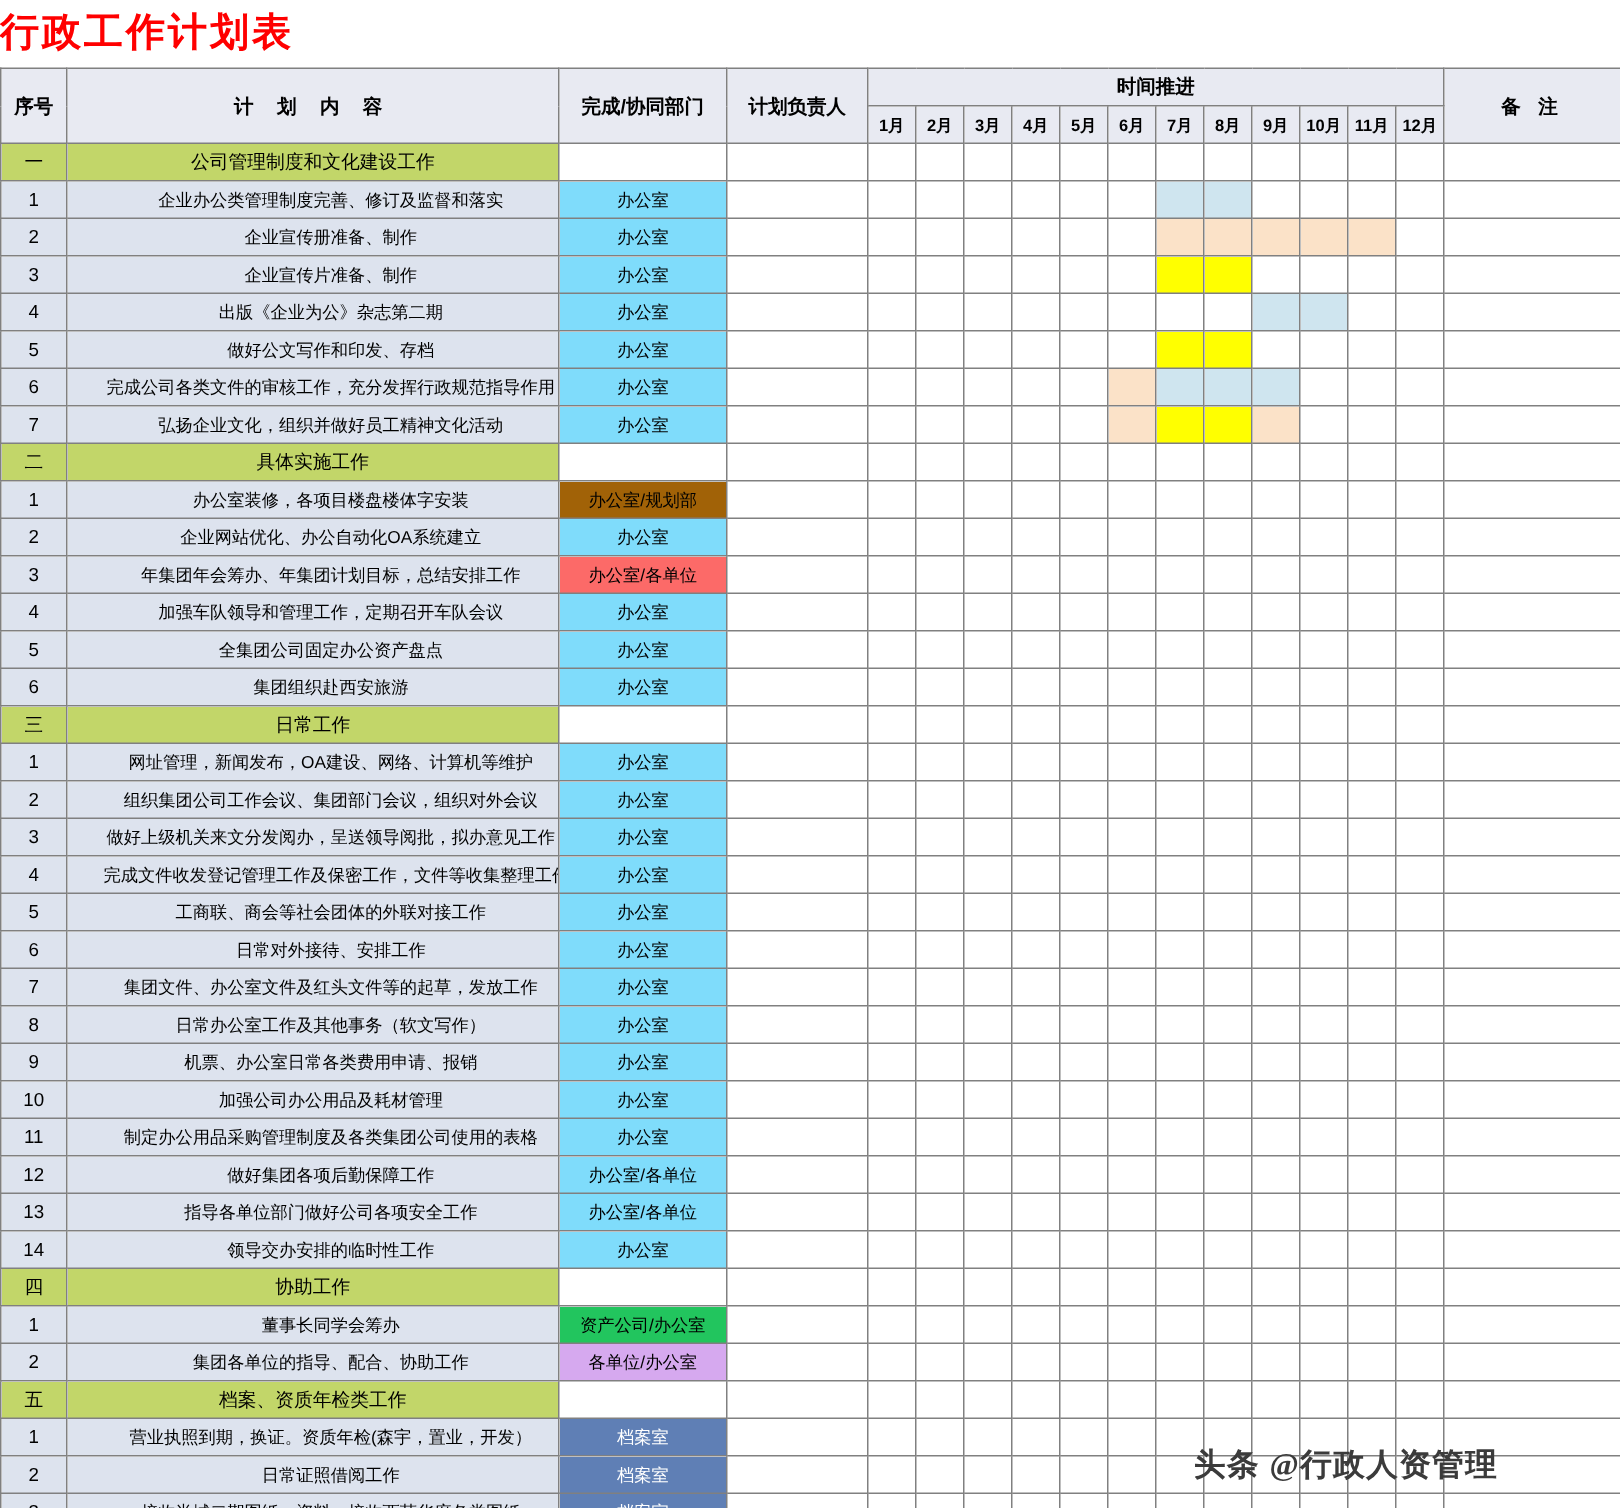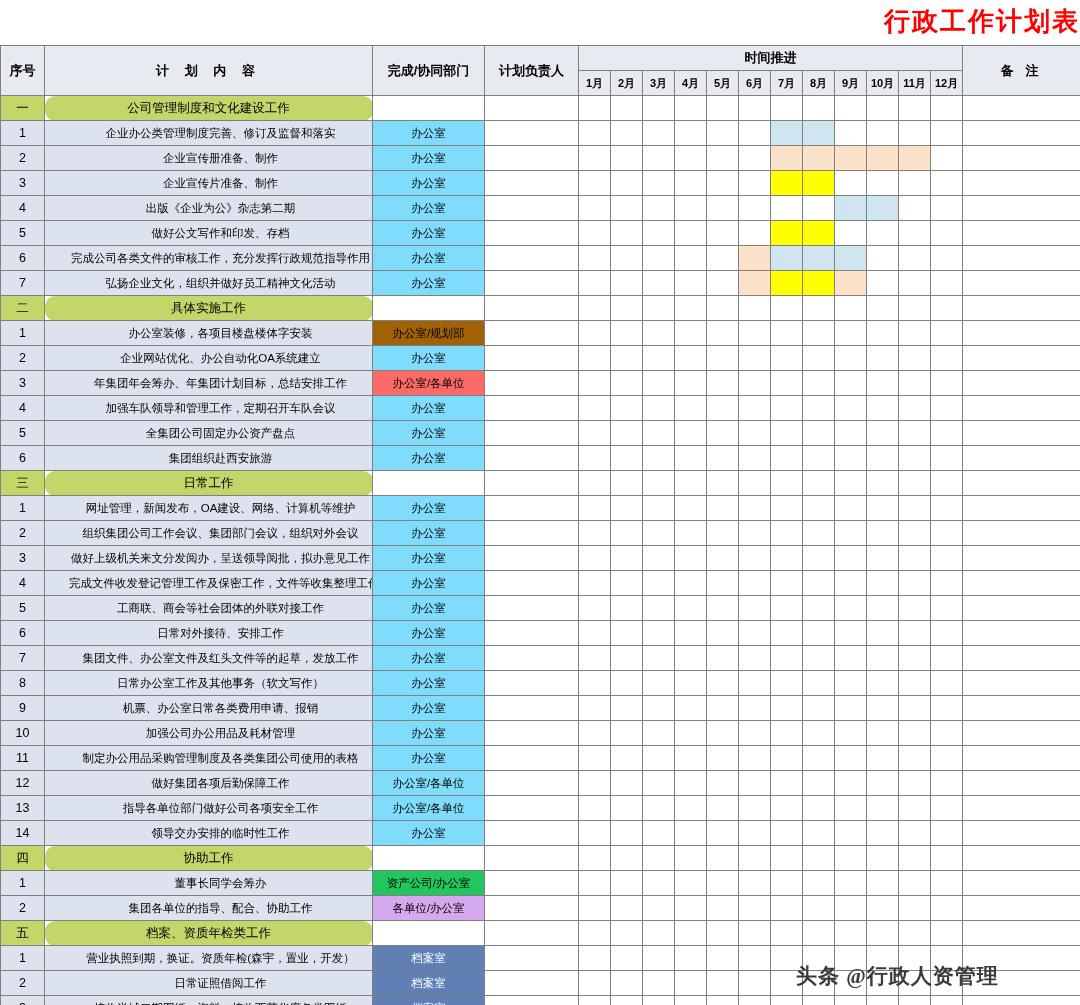--- a/index.html
+++ b/index.html
@@ -3,21 +3,21 @@
 <meta charset="utf-8">
 <style>
   html,body{margin:0;padding:0;background:#ffffff;}
   body{
     width:1080px;
     font-family:"Liberation Sans","DejaVu Sans",sans-serif;
     color:#000;
     -webkit-font-smoothing:antialiased;
   }
   #title{
-    text-align:right;
+    text-align:left;
     font-family:"Liberation Serif","DejaVu Serif",serif;
     font-weight:bold;
     font-size:26px;
     color:#ff0000;
     letter-spacing:2px;
     padding:4px 0 6px 0;
   }
   table{
     border-collapse:collapse;
     width:1080px;
@@ -49,21 +49,20 @@
   col.c-no{width:44px;}
   col.c-content{width:328px;}
   col.c-dept{width:112px;}
   col.c-owner{width:94px;}
   col.c-m{width:32px;}
   col.c-note{width:118px;}
 
   .sec{
     background:#c2d669;
     font-weight:normal;
-    border-radius:10px;
   }
   .sec-no{background:#c2d669;}
   .row-no{background:#dde3ee;}
   .row-content{background:#dde3ee;padding-left:24px;}
   .dept-blue{background:#7fdcfb;}
   .dept-orange{background:#a16207;}
   .dept-red{background:#fc6a68;}
   .dept-green{background:#22c55e;}
   .dept-purple{background:#d6a9ef;}
   .dept-navy{background:#5f7fb5;color:#ffffff;}

